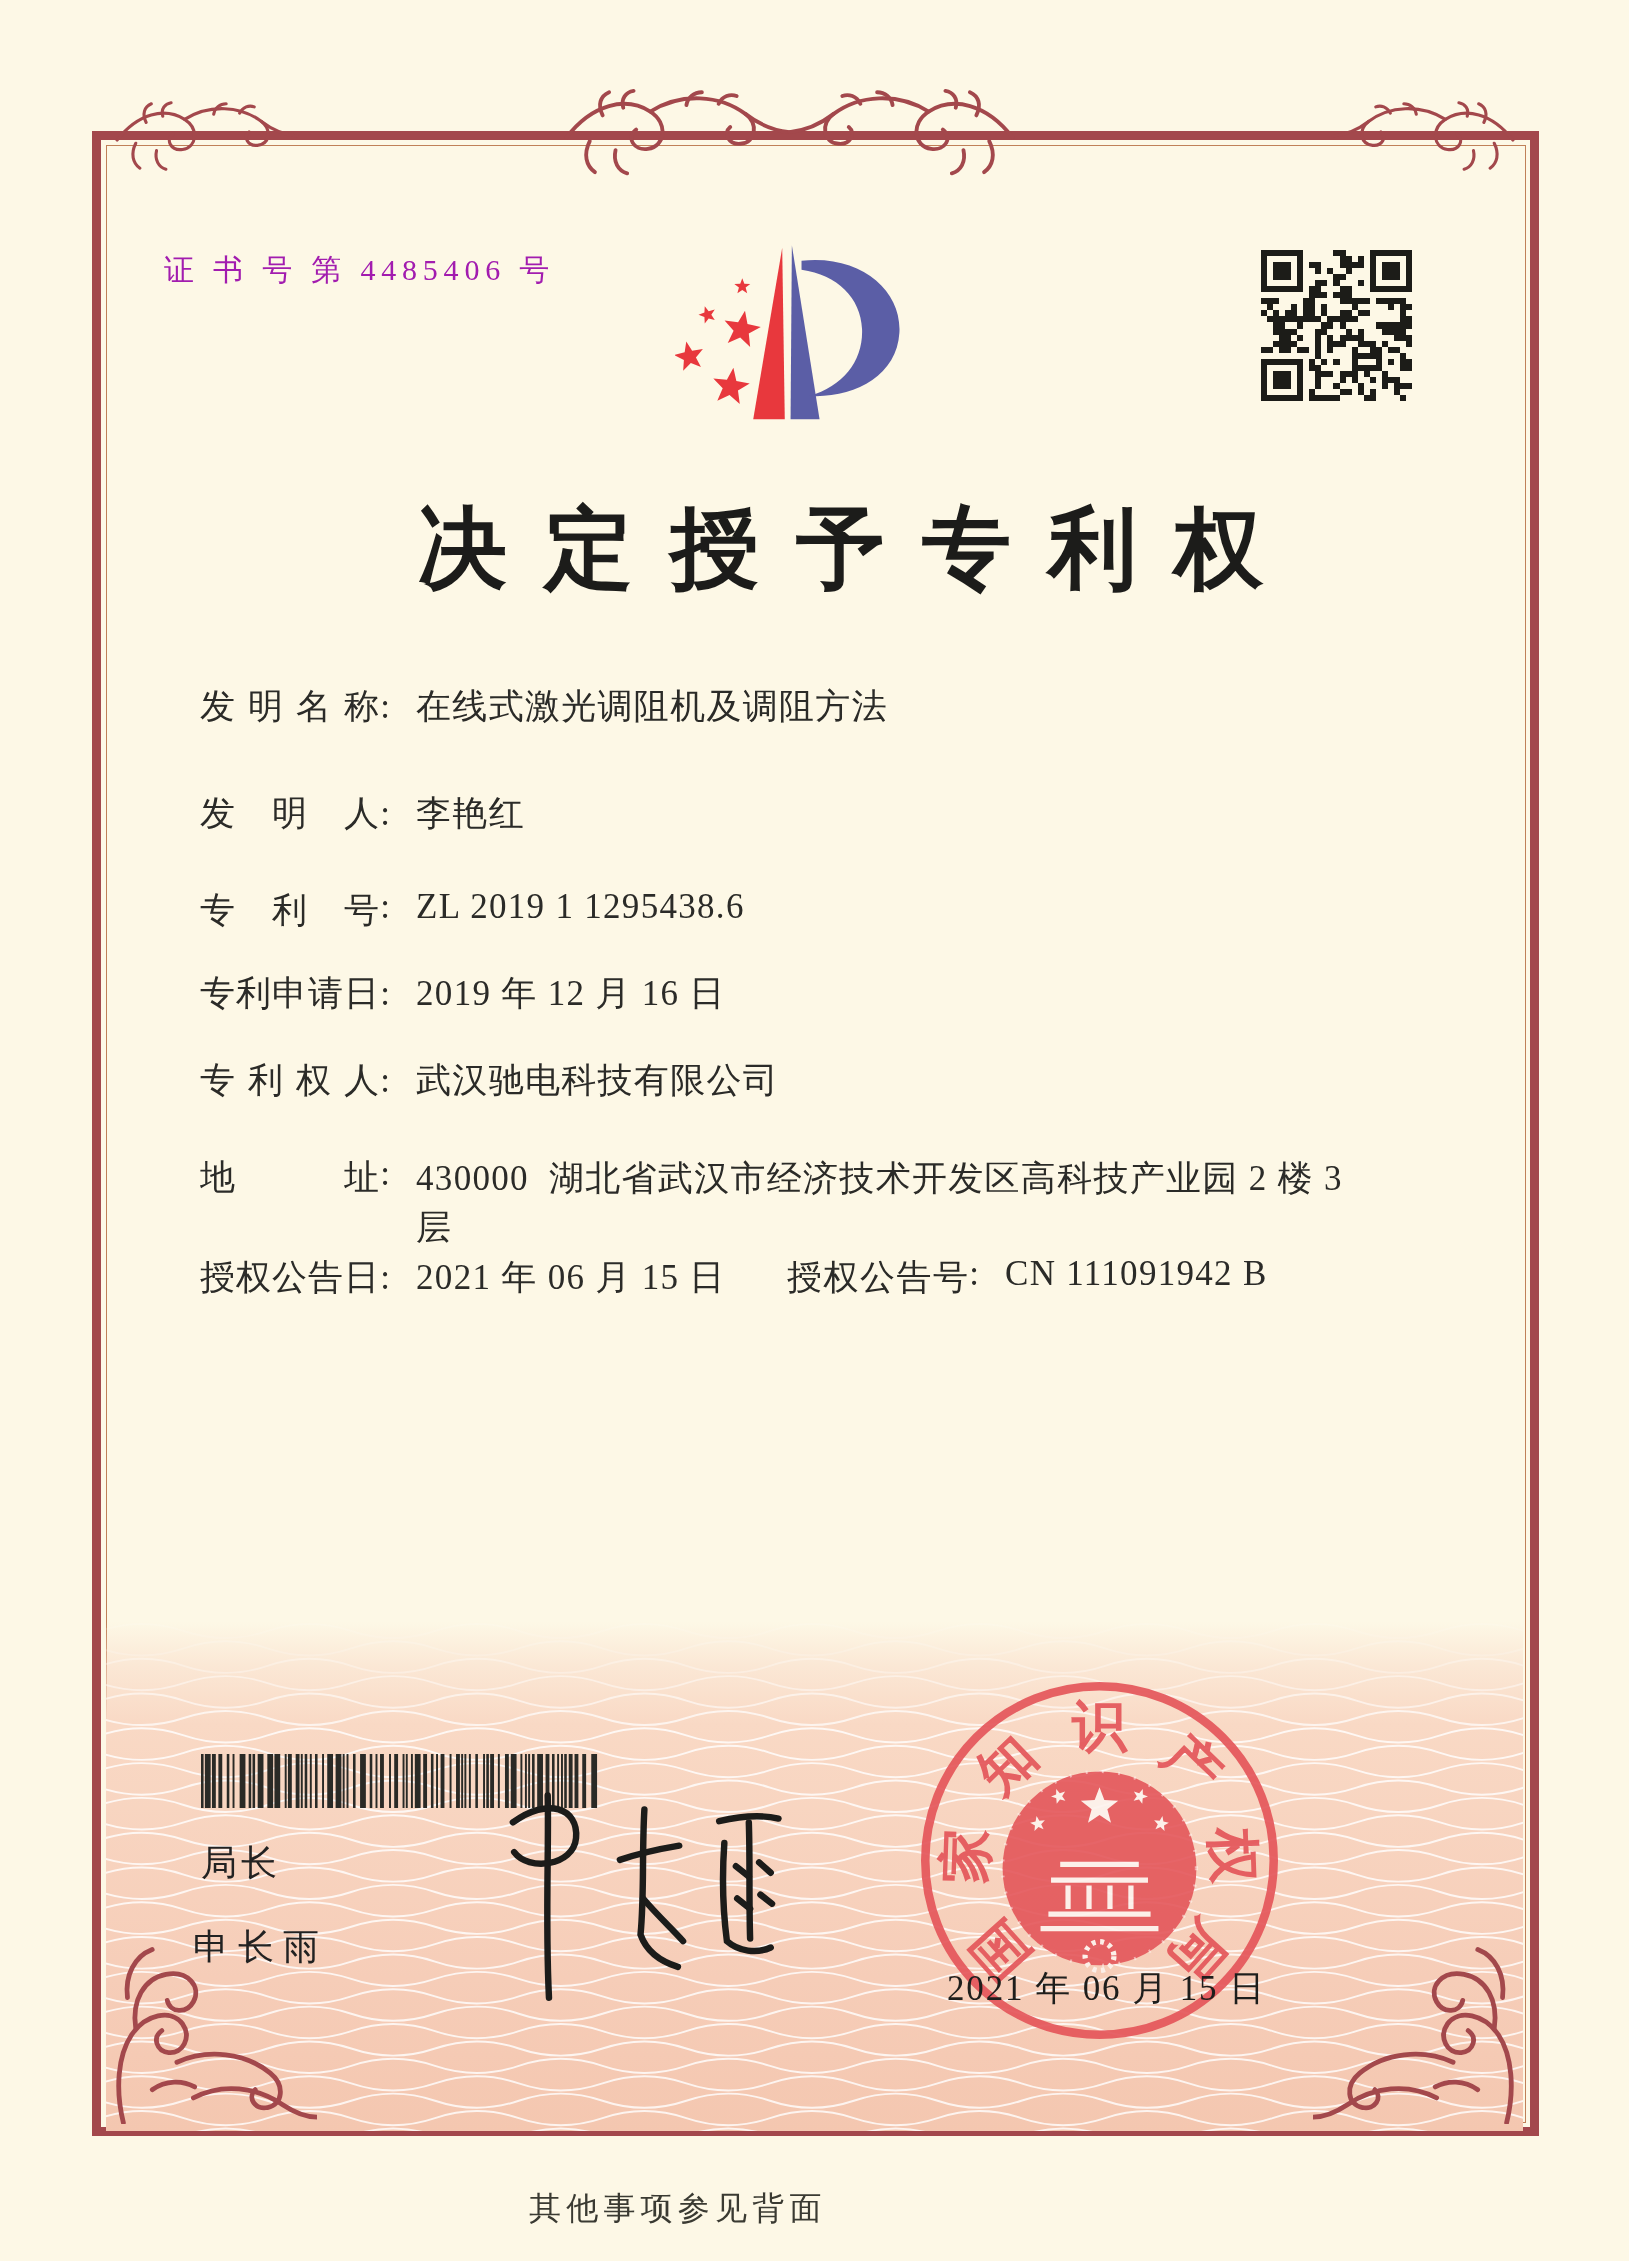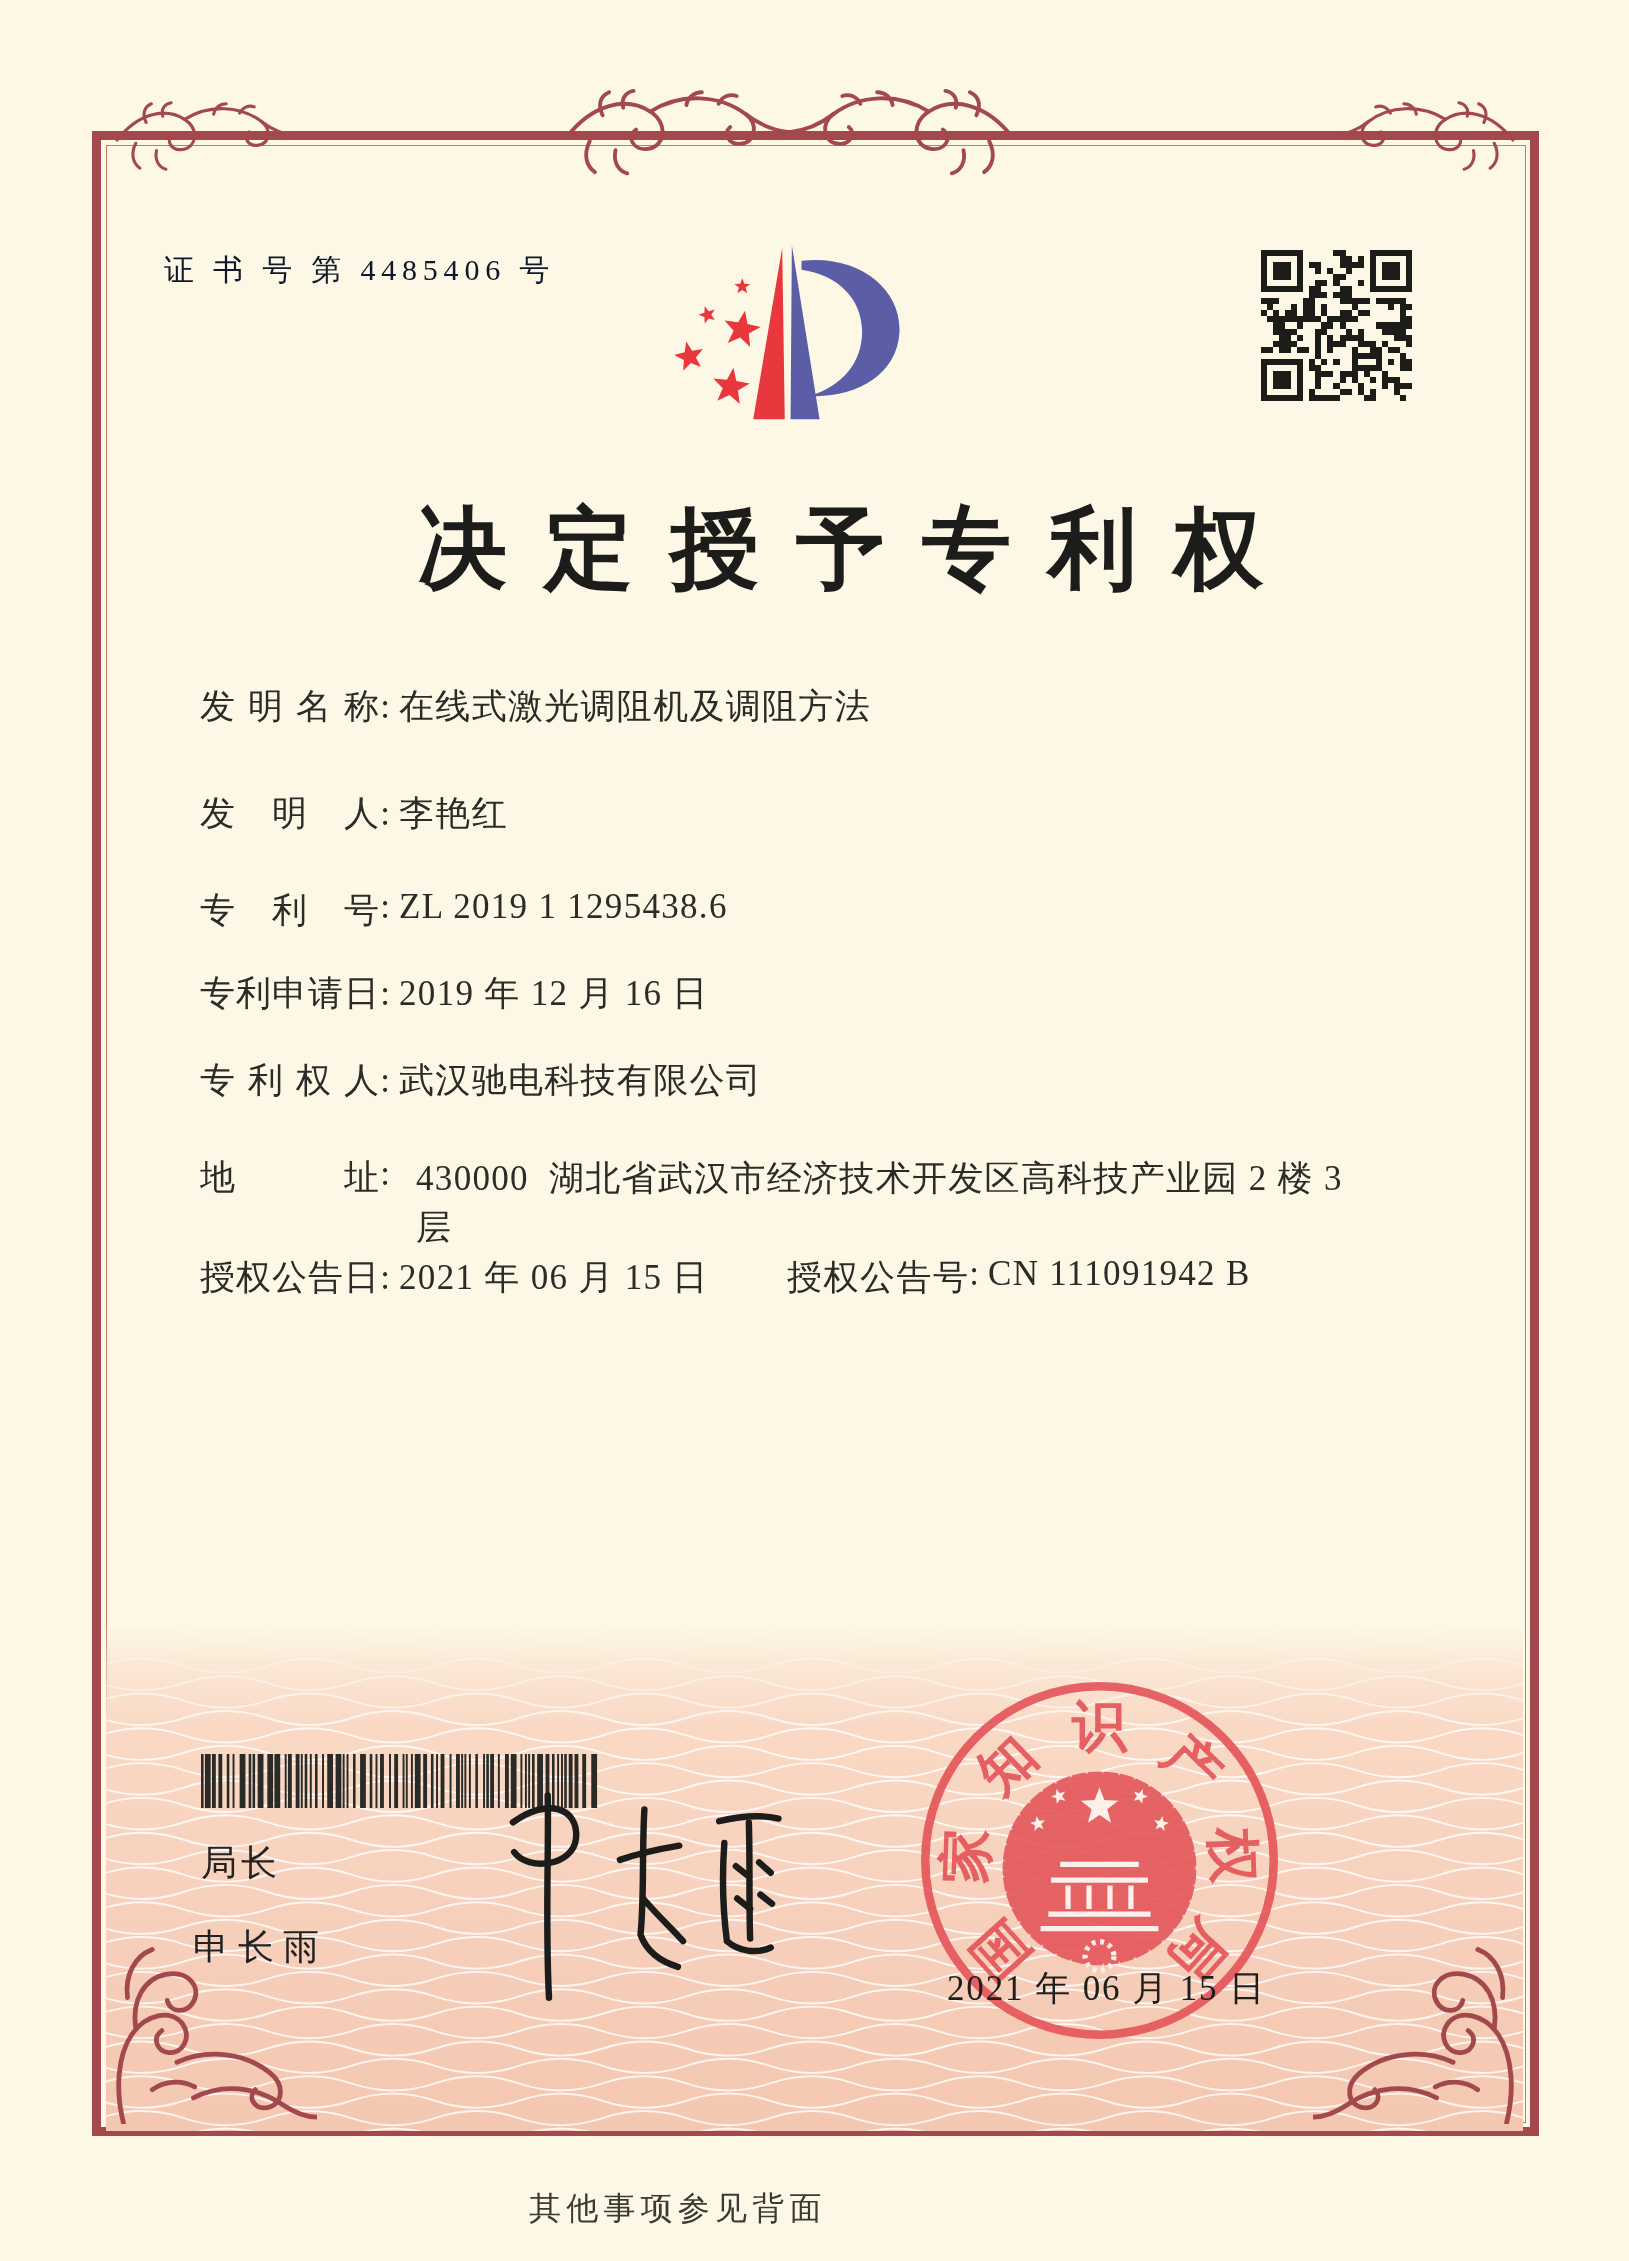--- a/index.html
+++ b/index.html
@@ -14,33 +14,33 @@
     border:9.7px solid #a3484c; box-sizing:border-box;
   }
   .border-inner{
     position:absolute; left:4.5px; top:4.5px; right:4.5px; bottom:4.5px;
     border:1.9px solid #c08058;
   }
   .ornament{position:absolute; color:#a3484c;}
   
   .cert-no{
     position:absolute; left:164px; top:250px;
-    font-size:30px; letter-spacing:5.8px; color:#0f172a; white-space:pre;
+    font-size:30px; letter-spacing:5.8px; color:#a21caf; white-space:pre;
   }
   .logo{position:absolute; left:675px; top:244px; width:226px; height:179px;}
   .qr{position:absolute; left:1261px; top:250px; width:151px; height:151px;}
   .title{
     position:absolute; left:418px; top:489px;
     font-size:89px; font-weight:600; letter-spacing:37px; color:#1c1c1a; white-space:nowrap;
   }
   
   .field-row{position:absolute; left:200px; font-size:35px; color:#2b2b28; white-space:nowrap;}
   .f-label{display:inline-flex; width:179px; justify-content:space-between; vertical-align:top;}
   .f-colon{margin-left:1.3px;}
-  .f-val{margin-left:9px; letter-spacing:1.3px;}
+  .f-val{margin-left:26px; letter-spacing:1.3px;}
   .f-val-multi{display:inline-block; margin-left:26px; vertical-align:top; letter-spacing:1.3px; line-height:49px; white-space:pre;}
   .grant-pair2{position:absolute; left:587px; top:0;}
   
   .paras{
     position:absolute; left:193px; top:1317px; width:1207px;
     font-size:34px; line-height:53px; text-align:justify; color:#2e2e2a;
   }
   .paras p{margin:0; text-indent:2em;}
   
   .panel{

